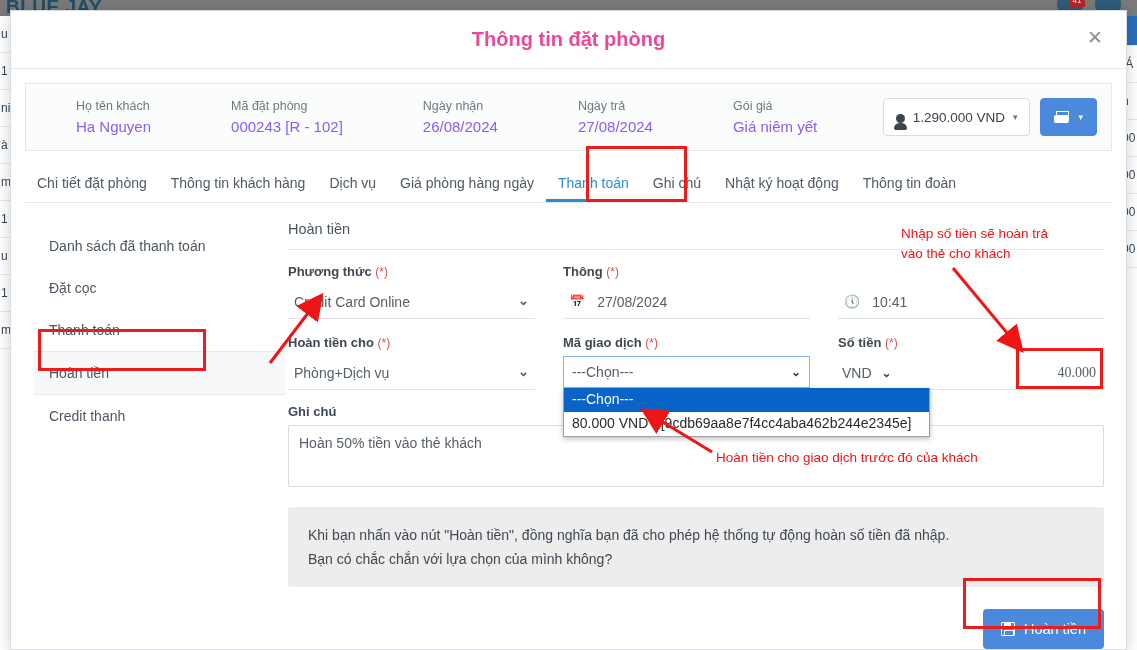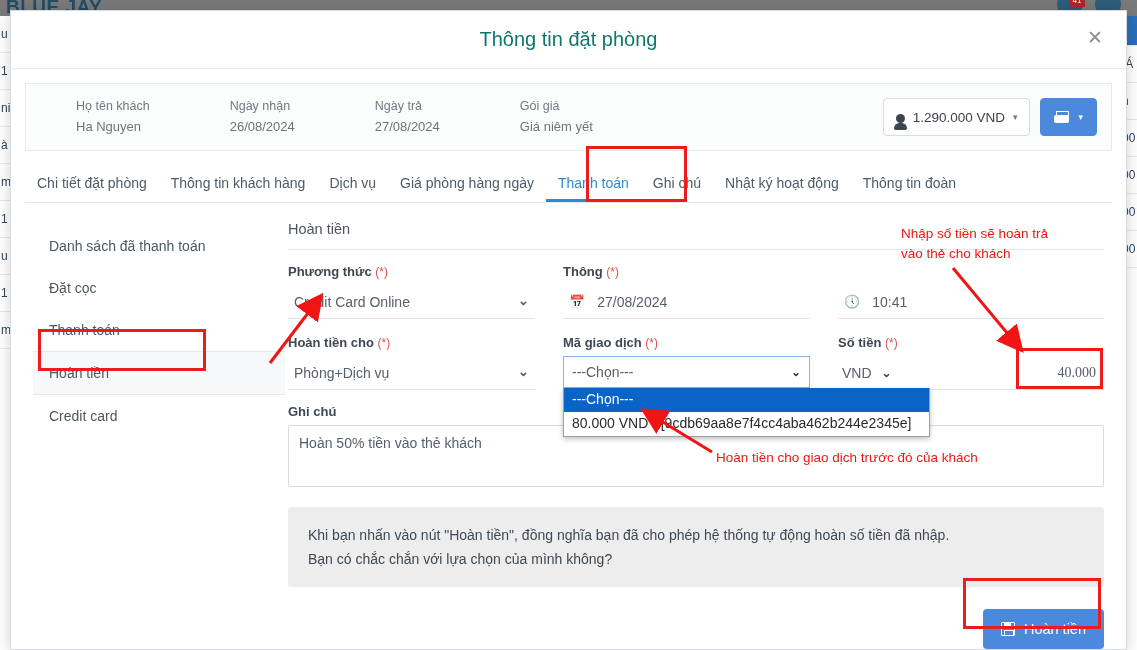--- a/index.html
+++ b/index.html
@@ -70,42 +70,42 @@
     box-shadow: 0 2px 14px rgba(0,0,0,.18);
     overflow: hidden;
   }
   .modal-header {
     position: relative;
     height: 58px;
     border-bottom: 1px solid #e4e7eb;
     display: flex; align-items: center; justify-content: center;
   }
   .modal-title {
-    font-size: 20px; color: #0f766e; font-weight: 400;
+    font-size: 20px; color: #ec4899; font-weight: 700;
   }
   .modal-close {
     position: absolute; right: 18px; top: 14px;
     width: 26px; height: 26px;
     font-size: 19px; color: #8a9099; line-height: 24px; text-align: center;
     cursor: pointer; background: none; border: none; padding: 0;
     font-family: "Liberation Sans", sans-serif;
   }
 
   
   .summary {
     margin: 14px 14px 0 14px;
     border: 1px solid #e6e9ec;
     background: #fbfcfc;
     height: 68px;
     display: flex; align-items: center;
     padding: 0 14px;
   }
   .sum-field { margin-right: 44px; margin-left: 36px; }
   .sum-label { font-size: 12.5px; color: #6f7882; line-height: 20px; white-space: nowrap; }
-  .sum-value { font-size: 13px; color: #737373; line-height: 22px; white-space: nowrap; }
+  .sum-value { font-size: 15px; color: #8b5cf6; line-height: 22px; white-space: nowrap; }
   .sum-spacer { flex: 1; }
   .amount-btn {
     display: flex; align-items: center; gap: 8px;
     border: 1px solid #d7dbe0; background: #fff;
     height: 38px; padding: 0 12px;
     border-radius: 4px; cursor: pointer;
     font-size: 13.5px; color: #39434e;
     font-family: "Liberation Sans", sans-serif;
     white-space: nowrap;
   }
@@ -330,20 +330,24 @@
     <div class="modal-title">Thông tin đặt phòng</div>
     <button class="modal-close">✕</button>
   </div>
 
   <div class="summary">
     <div class="sum-field">
       <div class="sum-label">Họ tên khách</div>
       <div class="sum-value">Ha Nguyen</div>
     </div>
     <div class="sum-field">
+      <div class="sum-label">Mã đặt phòng</div>
+      <div class="sum-value">000243 [R - 102]</div>
+    </div>
+    <div class="sum-field">
       <div class="sum-label">Ngày nhận</div>
       <div class="sum-value">26/08/2024</div>
     </div>
     <div class="sum-field">
       <div class="sum-label">Ngày trả</div>
       <div class="sum-value">27/08/2024</div>
     </div>
     <div class="sum-field">
       <div class="sum-label">Gói giá</div>
       <div class="sum-value">Giá niêm yết</div>
@@ -368,21 +372,21 @@
       <button class="tab">Dịch vụ</button>
       <button class="tab">Giá phòng hàng ngày</button>
       <button class="tab active">Thanh toán</button>
       <button class="tab">Ghi chú</button>
       <button class="tab">Nhật ký hoạt động</button>
       <button class="tab">Thông tin đoàn</button>
     </div>
 
   <div class="body-wrap">
 
-    <div class="side-nav" id="sideHost"><button class="side-item">Danh sách đã thanh toán</button><button class="side-item">Đặt cọc</button><button class="side-item">Thanh toán</button><button class="side-item active">Hoàn tiền</button><button class="side-item">Credit card</button></div>
+    <div class="side-nav" id="sideHost"><button class="side-item">Danh sách đã thanh toán</button><button class="side-item">Đặt cọc</button><button class="side-item">Thanh toán</button><button class="side-item active">Hoàn tiền</button><button class="side-item">Credit thanh</button></div>
 
     <div class="form-area">
       <div class="section-title">Hoàn tiền</div>
 
       
       <div class="row">
         <div class="col col-a">
           <div class="fld-label">
             <span>Phương thức</span>
             <span class="req">(*)</span>

